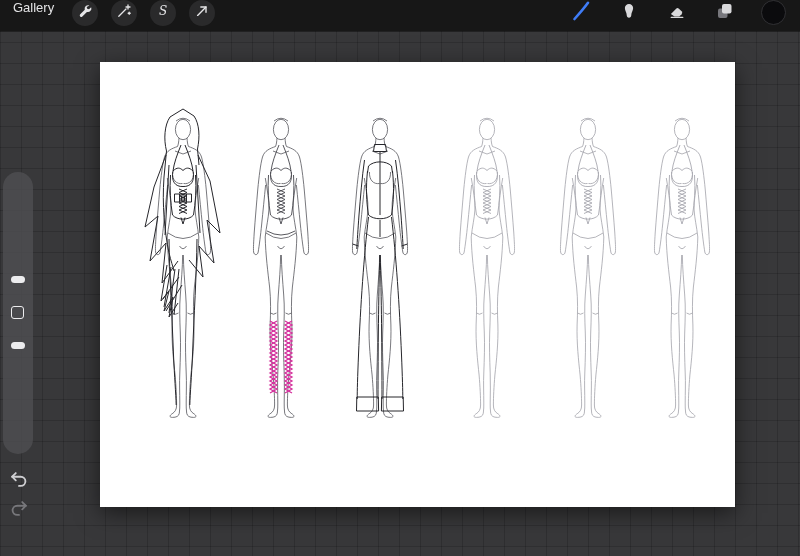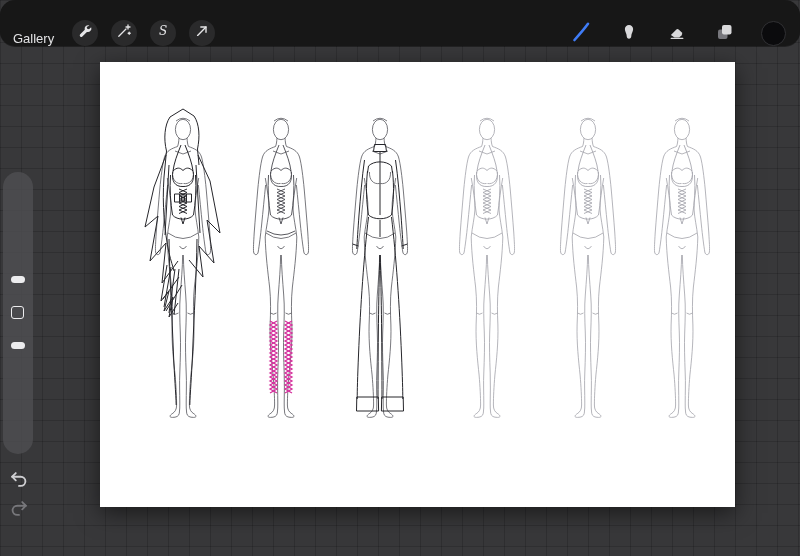--- a/index.html
+++ b/index.html
@@ -7,25 +7,24 @@
     width:800px;height:556px;position:relative;overflow:hidden;
     font-family:"Liberation Sans",sans-serif;
     background-color:#38383a;
     background-image:
       linear-gradient(rgba(0,0,0,.16) 1px, transparent 1px),
       linear-gradient(90deg, rgba(0,0,0,.16) 1px, transparent 1px);
     background-size:21px 21px;
   }
   
   .topbar{
-    position:absolute;top:0;left:0;right:0;height:46px;
+    position:absolute;top:0;left:0;right:0;height:31px;
     background:var(--ui_dark,#171717);
-    display:flex;align-items:flex-end;z-index:20;
+    display:flex;align-items:flex-start;z-index:20;
     box-shadow:0 1px 0 rgba(0,0,0,.4);
-    border-radius:15px;
   }
   .gallery-label{color:#e3e3e5;font-size:13px;margin-left:13px;margin-right:18px;cursor:default;}
   .tool-circle{
     width:26px;height:26px;border-radius:50%;background:#2a2a2b;
     display:flex;align-items:center;justify-content:center;margin-right:13px;flex:0 0 auto;
   }
   .right-tools{margin-left:auto;display:flex;align-items:center;gap:24px;margin-right:14px;}
   .plain-ic{width:24px;height:24px;display:flex;align-items:center;justify-content:center;}
   .color-swatch{
     width:25px;height:25px;border-radius:50%;

